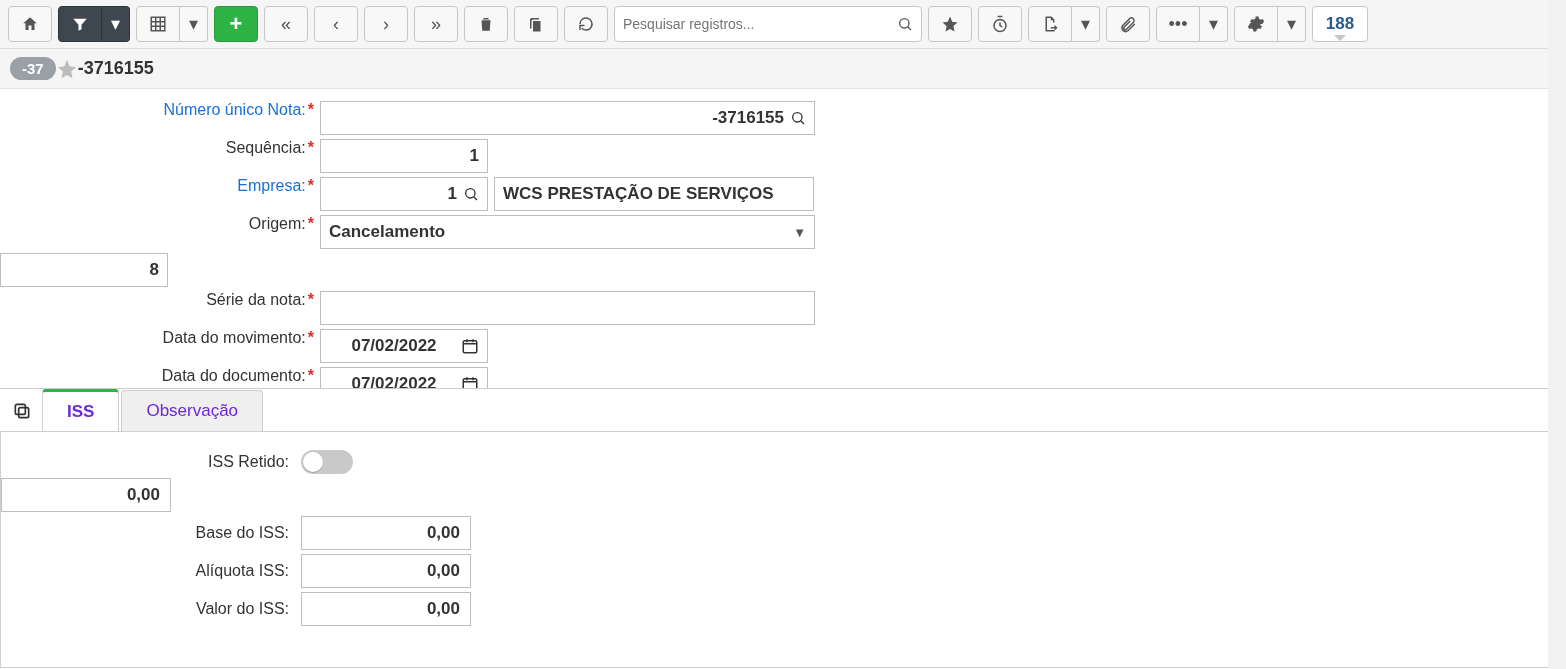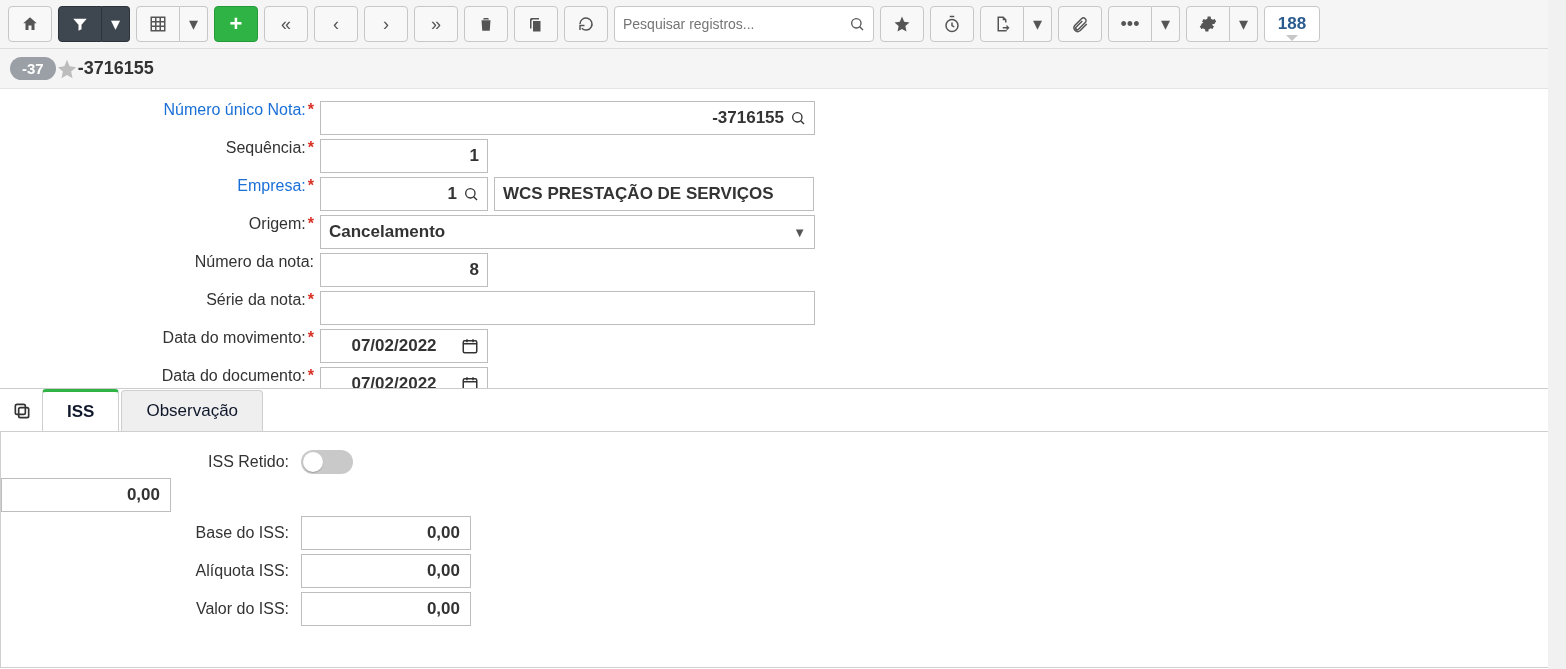--- a/index.html
+++ b/index.html
@@ -40,21 +40,21 @@
   .btn.green { background:#2fb344; color:#fff; border-color:#279a3a; font-size:22px; font-weight:bold; }
   .btn.caret { min-width:28px; }
   .btn-group { display:inline-flex; }
   .btn-group .btn { border-radius:0; }
   .btn-group .btn:first-child { border-radius:4px 0 0 4px; }
   .btn-group .btn:last-child { border-radius:0 4px 4px 0; border-left:none; }
   .search-box {
     display:flex; align-items:center;
     border:1px solid #c7c7c7; border-radius:4px;
     background:#fff; height:36px; padding:0 8px;
-    width:260px;
+    width:308px;
   }
   .search-box input {
     border:none; outline:none; flex:1;
     font-size:14px; background:transparent;
   }
   .counter-badge {
     background:#fff; border:1px solid #c7c7c7;
     border-radius:4px; height:36px;
     display:flex; align-items:center; justify-content:center;
     min-width:56px; font-size:17px; font-weight:600; color:#2a5b8f;
@@ -145,21 +145,21 @@
   }
   .tabbar .copy-icon {
     width:28px; height:28px; display:flex; align-items:center; justify-content:center;
     margin-right:6px; color:#444;
   }
   .tab {
     padding:10px 24px;
     border:1px solid #cfcfcf;
     border-bottom:none;
     background:#efefef;
-    color:#0f172a;
+    color:#6d28d9;
     font-size:17px;
     cursor:pointer;
     border-radius:4px 4px 0 0;
     margin-right:2px;
   }
   .tab.active {
     background:#fff;
     border-top:3px solid #2fb344;
     font-weight:700;
   }
@@ -370,23 +370,20 @@
       </div>
       <div class="input-wrap">
         <div class="field select">
           <span>Cancelamento</span>
           <span class="caret-down">▼</span>
         </div>
       </div>
     </div>
 
     <div class="form-row">
-      <div class="form-label">
-        <span>Número da nota:</span>
-      </div>
       <div class="input-wrap">
         <div class="field w-short right">
           <span>8</span>
         </div>
       </div>
     </div>
 
     <div class="form-row">
       <div class="form-label">
         <span>Série da nota:</span><span class="req">*</span>

